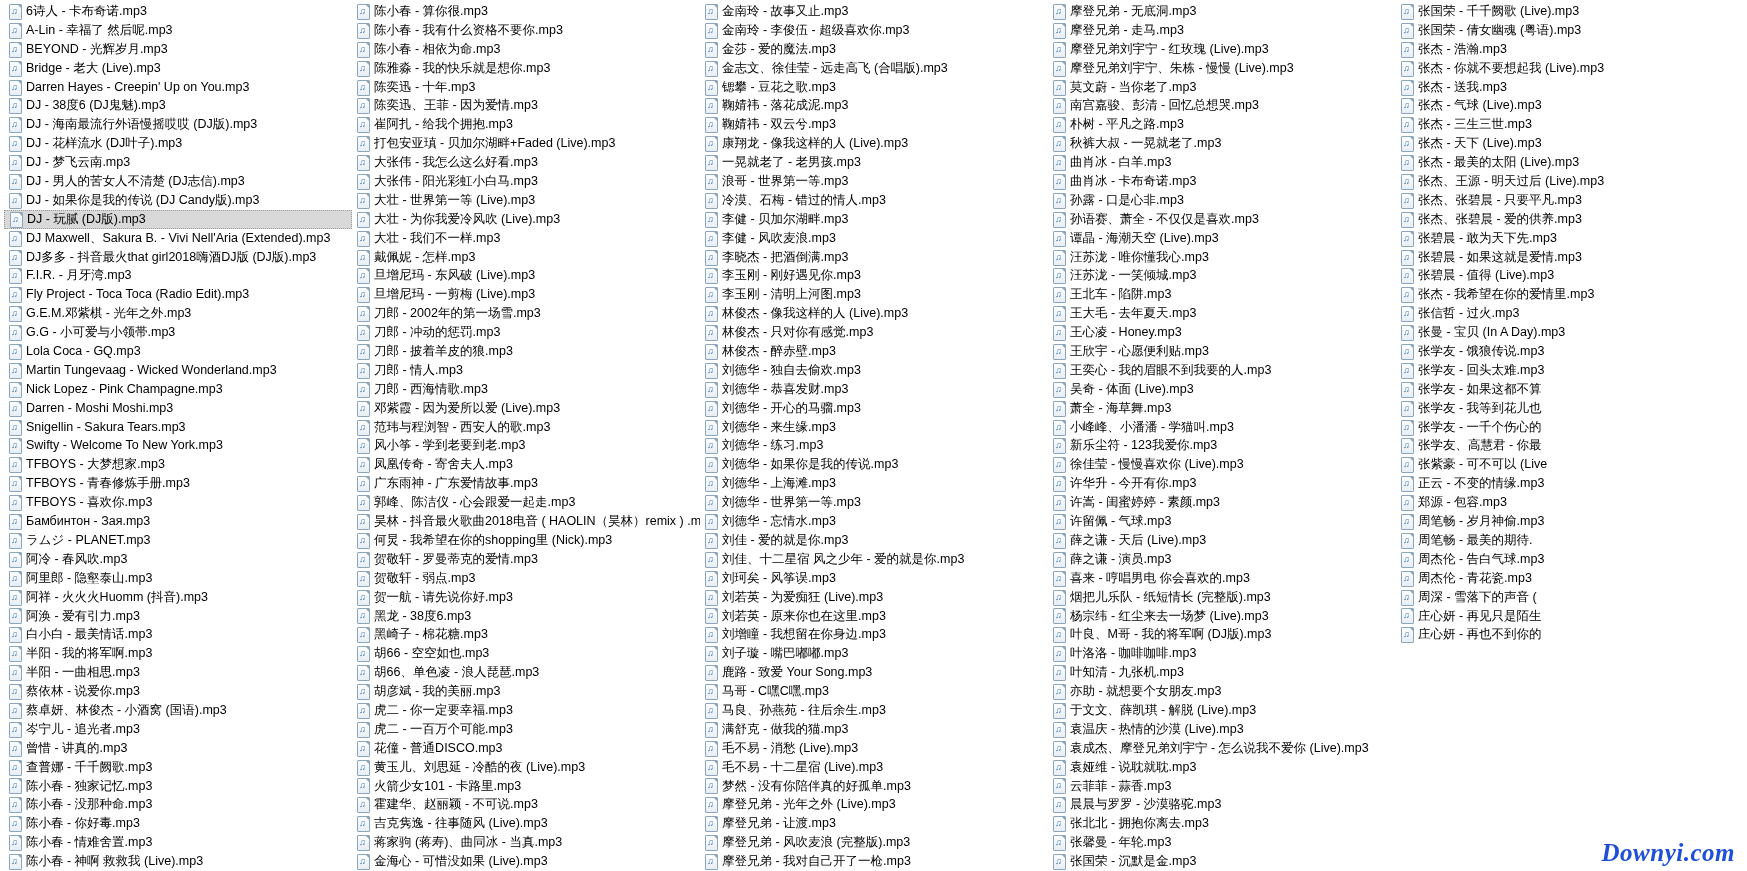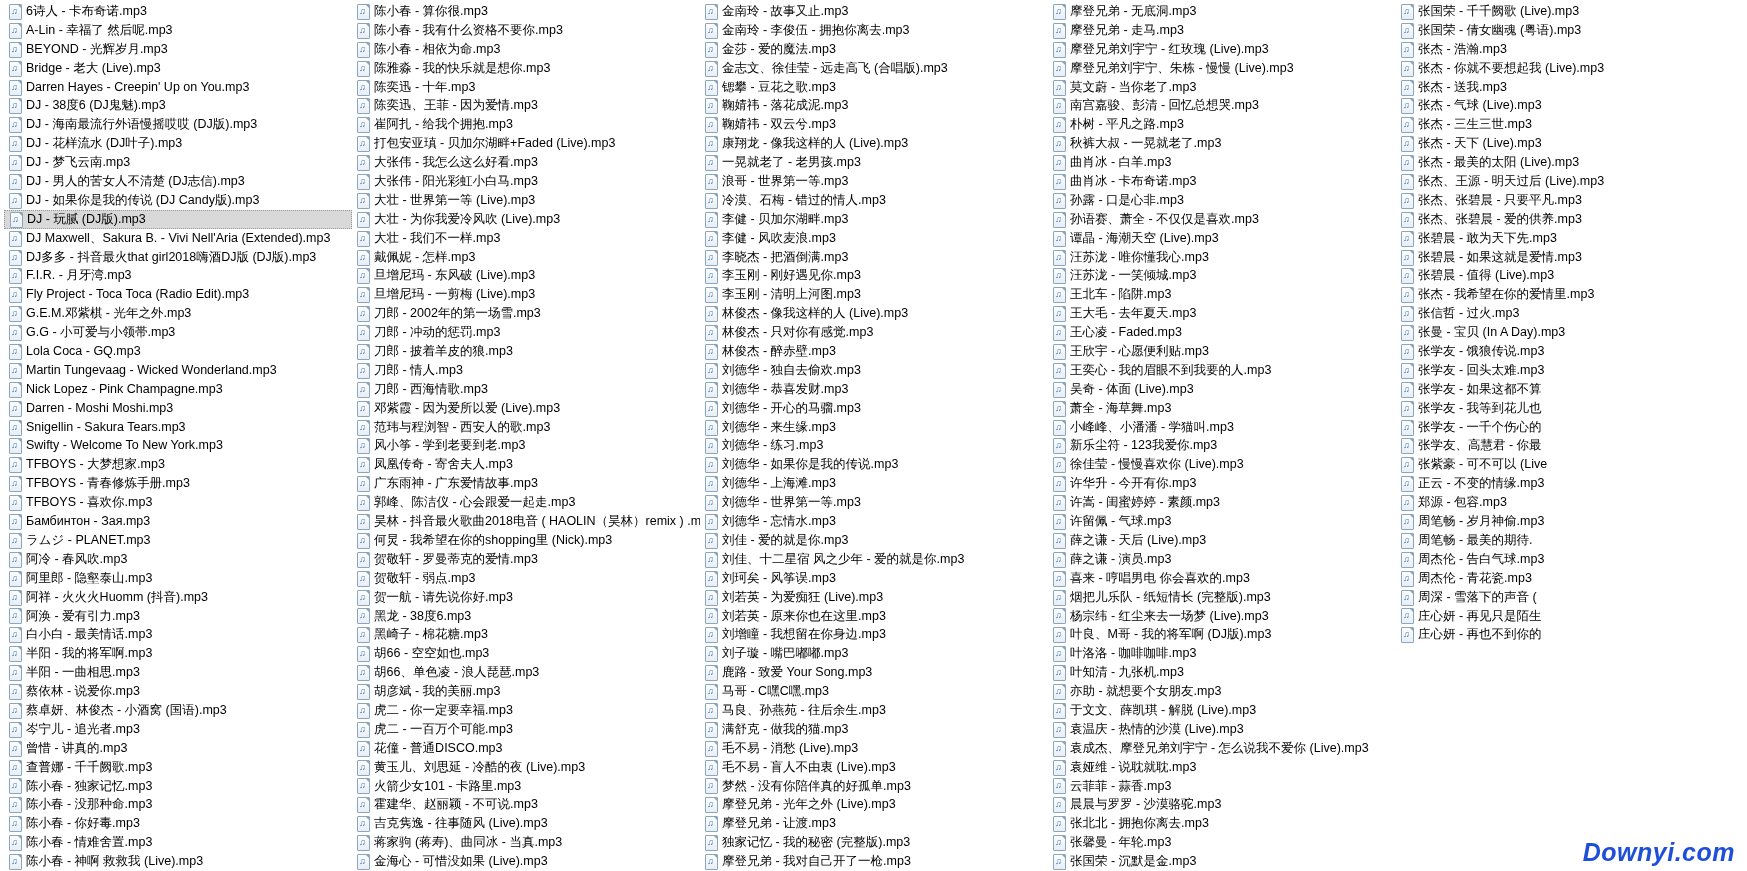--- a/index.html
+++ b/index.html
@@ -85,21 +85,21 @@
   }
   #watermark {
     position: absolute;
     right: 12px;
     bottom: 4px;
     font-size: 25px;
     font-weight: bold;
     font-style: italic;
     color: #1f4fd8;
     letter-spacing: 0.5px;
-    font-family: Liberation Sans, sans-serif;
+    font-family: Liberation Serif, serif;
   }
 </style>
 </head>
 <body>
 
 <div id="file-pane">
     <div class="file-item">
       <span class="file-icon">
         <span class="sheet"></span>
         <span class="corner"></span>
@@ -842,21 +842,21 @@
         <span class="note">♫</span>
       </span>
       <span class="file-name">金南玲 - 故事又止.mp3</span>
     </div>
     <div class="file-item">
       <span class="file-icon">
         <span class="sheet"></span>
         <span class="corner"></span>
         <span class="note">♫</span>
       </span>
-      <span class="file-name">金南玲 - 李俊伍 - 拥抱你离去.mp3</span>
+      <span class="file-name">金南玲 - 李俊伍 - 超级喜欢你.mp3</span>
     </div>
     <div class="file-item">
       <span class="file-icon">
         <span class="sheet"></span>
         <span class="corner"></span>
         <span class="note">♫</span>
       </span>
       <span class="file-name">金莎 - 爱的魔法.mp3</span>
     </div>
     <div class="file-item">
@@ -1154,21 +1154,21 @@
         <span class="note">♫</span>
       </span>
       <span class="file-name">毛不易 - 消愁 (Live).mp3</span>
     </div>
     <div class="file-item">
       <span class="file-icon">
         <span class="sheet"></span>
         <span class="corner"></span>
         <span class="note">♫</span>
       </span>
-      <span class="file-name">毛不易 - 盲人不由衷 (Live).mp3</span>
+      <span class="file-name">毛不易 - 十二星宿 (Live).mp3</span>
     </div>
     <div class="file-item">
       <span class="file-icon">
         <span class="sheet"></span>
         <span class="corner"></span>
         <span class="note">♫</span>
       </span>
       <span class="file-name">梦然 - 没有你陪伴真的好孤单.mp3</span>
     </div>
     <div class="file-item">
@@ -1186,21 +1186,21 @@
         <span class="note">♫</span>
       </span>
       <span class="file-name">摩登兄弟 - 让渡.mp3</span>
     </div>
     <div class="file-item">
       <span class="file-icon">
         <span class="sheet"></span>
         <span class="corner"></span>
         <span class="note">♫</span>
       </span>
-      <span class="file-name">独家记忆 - 我的秘密 (完整版).mp3</span>
+      <span class="file-name">摩登兄弟 - 风吹麦浪 (完整版).mp3</span>
     </div>
     <div class="file-item">
       <span class="file-icon">
         <span class="sheet"></span>
         <span class="corner"></span>
         <span class="note">♫</span>
       </span>
       <span class="file-name">摩登兄弟 - 我对自己开了一枪.mp3</span>
     </div>
     <div class="file-item">
@@ -1338,21 +1338,21 @@
         <span class="note">♫</span>
       </span>
       <span class="file-name">王大毛 - 去年夏天.mp3</span>
     </div>
     <div class="file-item">
       <span class="file-icon">
         <span class="sheet"></span>
         <span class="corner"></span>
         <span class="note">♫</span>
       </span>
-      <span class="file-name">王心凌 - Faded.mp3</span>
+      <span class="file-name">王心凌 - Honey.mp3</span>
     </div>
     <div class="file-item">
       <span class="file-icon">
         <span class="sheet"></span>
         <span class="corner"></span>
         <span class="note">♫</span>
       </span>
       <span class="file-name">王欣宇 - 心愿便利贴.mp3</span>
     </div>
     <div class="file-item">

